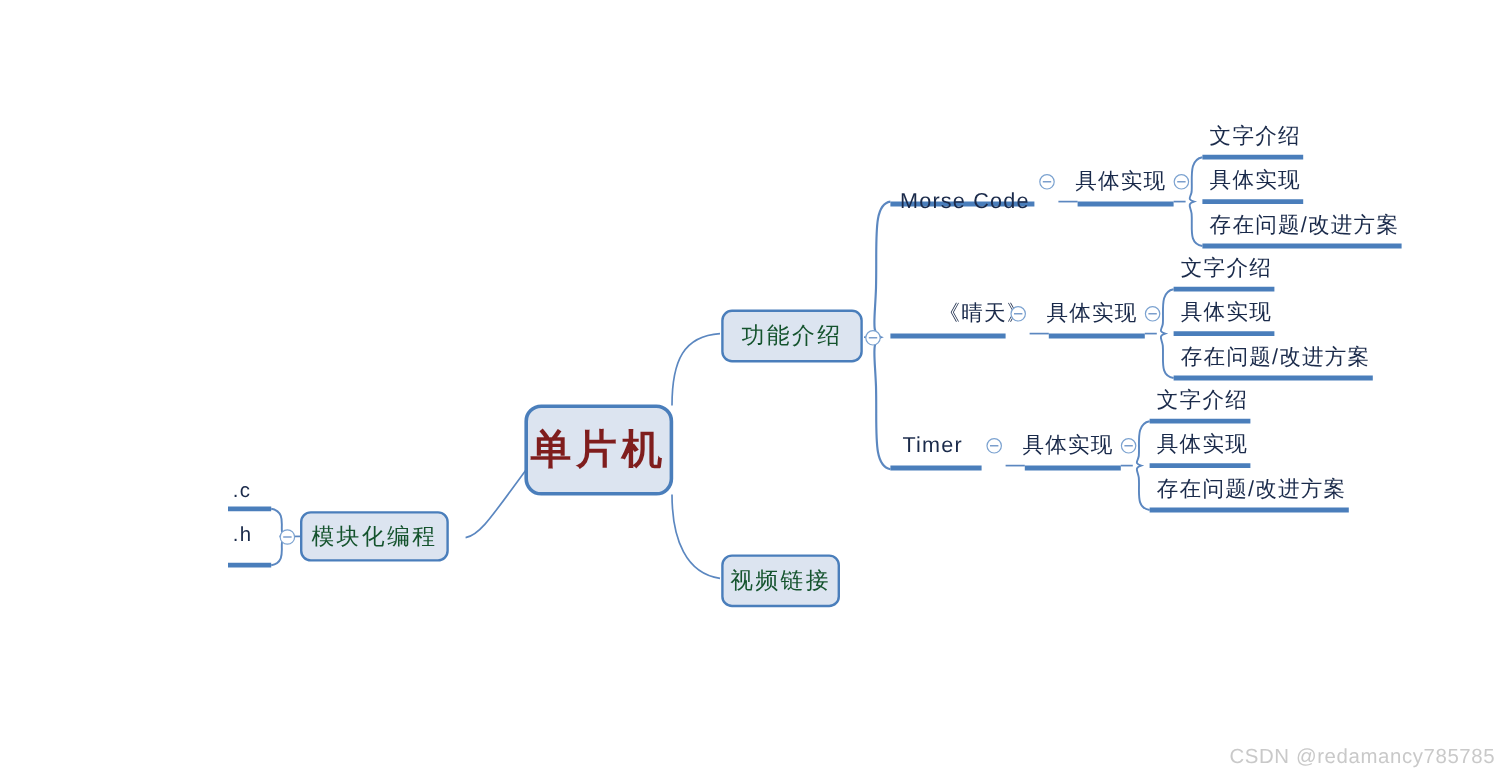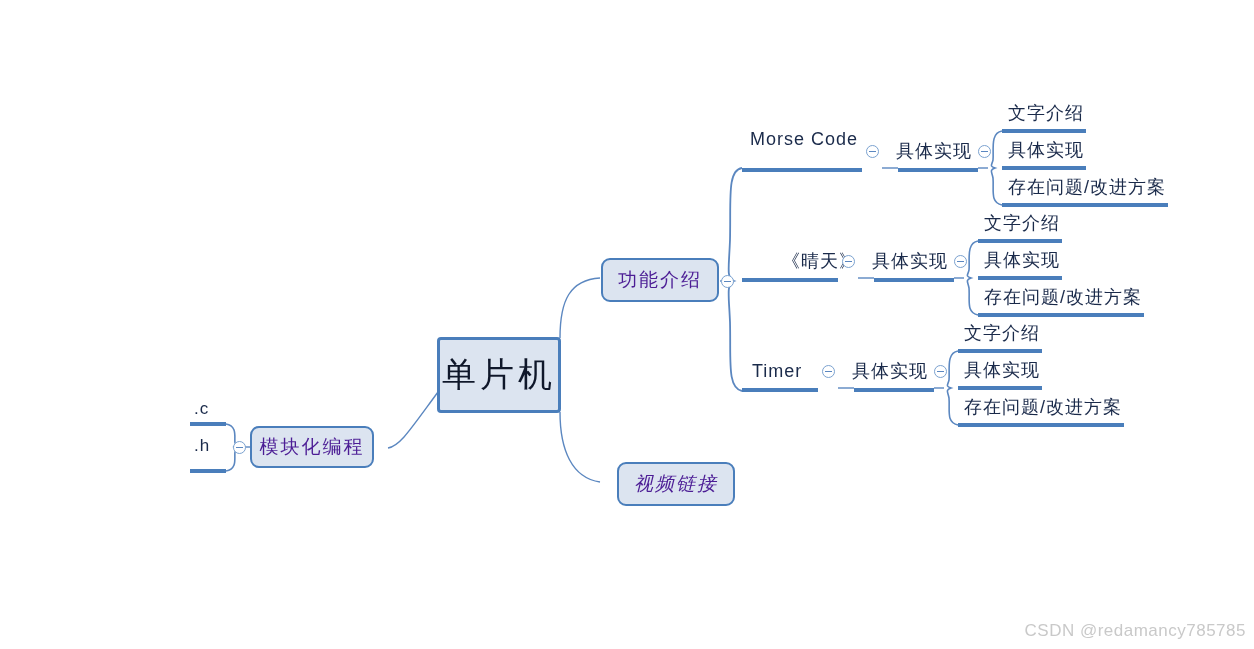--- a/index.html
+++ b/index.html
@@ -24,34 +24,34 @@
     pointer-events: none;
   }
 
   
   .boxnode {
     position: absolute;
     box-sizing: border-box;
     background: #dce4f0;
     border: 2px solid #4a7ebb;
     border-radius: 9px;
-    color: #4c1d95;
+    color: #14532d;
     display: flex;
     align-items: center;
     justify-content: center;
     white-space: nowrap;
     letter-spacing: 1px;
   }
   .boxnode.root {
     border-width: 3px;
-    border-radius: 4px;
+    border-radius: 14px;
     font-size: 34px;
-    font-weight: normal;
+    font-weight: bold;
     letter-spacing: 4px;
-    color: #0f172a;
+    color: #7f1d1d;
   }
   .boxnode.branch {
     font-size: 19px;
     letter-spacing: 2px;
   }
 
   
   .textnode {
     position: absolute;
     white-space: nowrap;
@@ -152,29 +152,29 @@
              C 239,448 236,449 235,452 C 234,457 238,469 226,471" fill="none" stroke="#5b87c0" stroke-width="1.6"></path>
     <line x1="190" y1="424" x2="226" y2="424" stroke="#4a7ebb" stroke-width="4"></line>
     <line x1="190" y1="471" x2="226" y2="471" stroke="#4a7ebb" stroke-width="4"></line>
   </svg>
 
   <div class="boxnode root" style="left:437px; top:337px; width:124px; height:76px;">单片机</div>
 
   <div class="boxnode branch" style="left:601px; top:258px; width:118px; height:44px;">功能介绍</div>
   <div class="toggle" style="left:721px; top:275px;"></div>
 
-  <div class="boxnode branch" style="left:617px; top:462px; width:118px; height:44px;font-style:italic;">视频链接</div>
+  <div class="boxnode branch" style="left:601px; top:462px; width:99px; height:44px;">视频链接</div>
 
   <div class="boxnode branch" style="left:250px; top:426px; width:124px; height:42px;">模块化编程</div>
   <div class="toggle" style="left:233px; top:441px;"></div>
 
   <div class="textnode small" style="left:194px; top:400px;">.c</div>
   <div class="textnode small" style="left:194px; top:437px;">.h</div>
 
-  <div class="textnode" style="left:750px; top:130px;">Morse Code</div>
+  <div class="textnode" style="left:750px; top:158px;">Morse Code</div>
   <div class="toggle" style="left:866px; top:145px;"></div>
   <div class="textnode" style="left:896px; top:142px;">具体实现</div>
   <div class="toggle" style="left:978px; top:145px;"></div>
 
   <div class="textnode" style="left:1008px; top:104px;">文字介绍</div>
   <div class="textnode" style="left:1008px; top:141px;">具体实现</div>
   <div class="textnode" style="left:1008px; top:178px;">存在问题/改进方案</div>
 
   <div class="textnode" style="left:750px; top:252px;margin-left:32px;">《晴天》</div>
   <div class="toggle" style="left:842px; top:255px;"></div>

